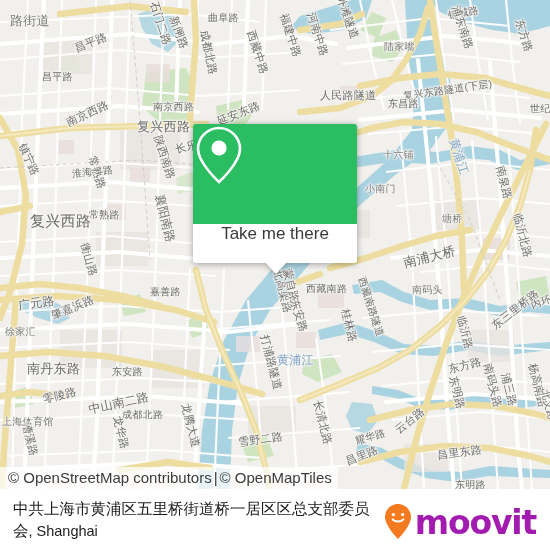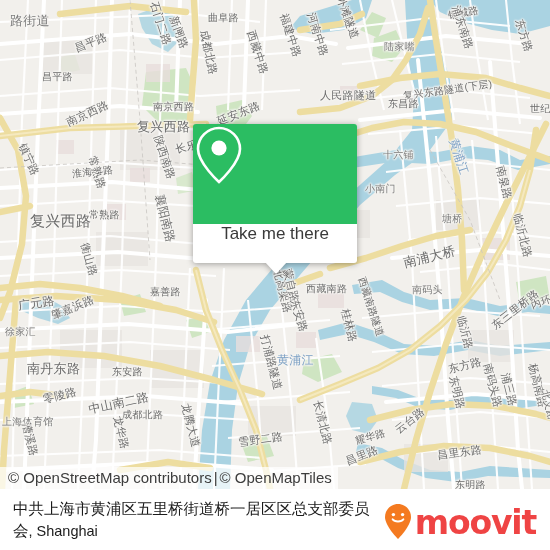--- a/index.html
+++ b/index.html
@@ -79,21 +79,21 @@
     font-size:15.5px;line-height:22px;color:#1b1b1b;
     max-width:400px;
     font-family:"Liberation Sans","DejaVu Sans",sans-serif;
   }
   .footer-text .city{font-size:14.5px;}
   .brand{
     display:flex;align-items:center;gap:2px;
     padding:14px 14px 0 0;
   }
   .brand-word{
-    font-size:33px;line-height:33px;color:#ef4444;font-weight:bold;
+    font-size:33px;line-height:33px;color:#a21caf;font-weight:bold;
     letter-spacing:-1.2px;
     font-family:"DejaVu Sans","Liberation Sans",sans-serif;
   }
 </style>
 </head>
 <body>
 
 <div id="app">
 
   <div class="map">

